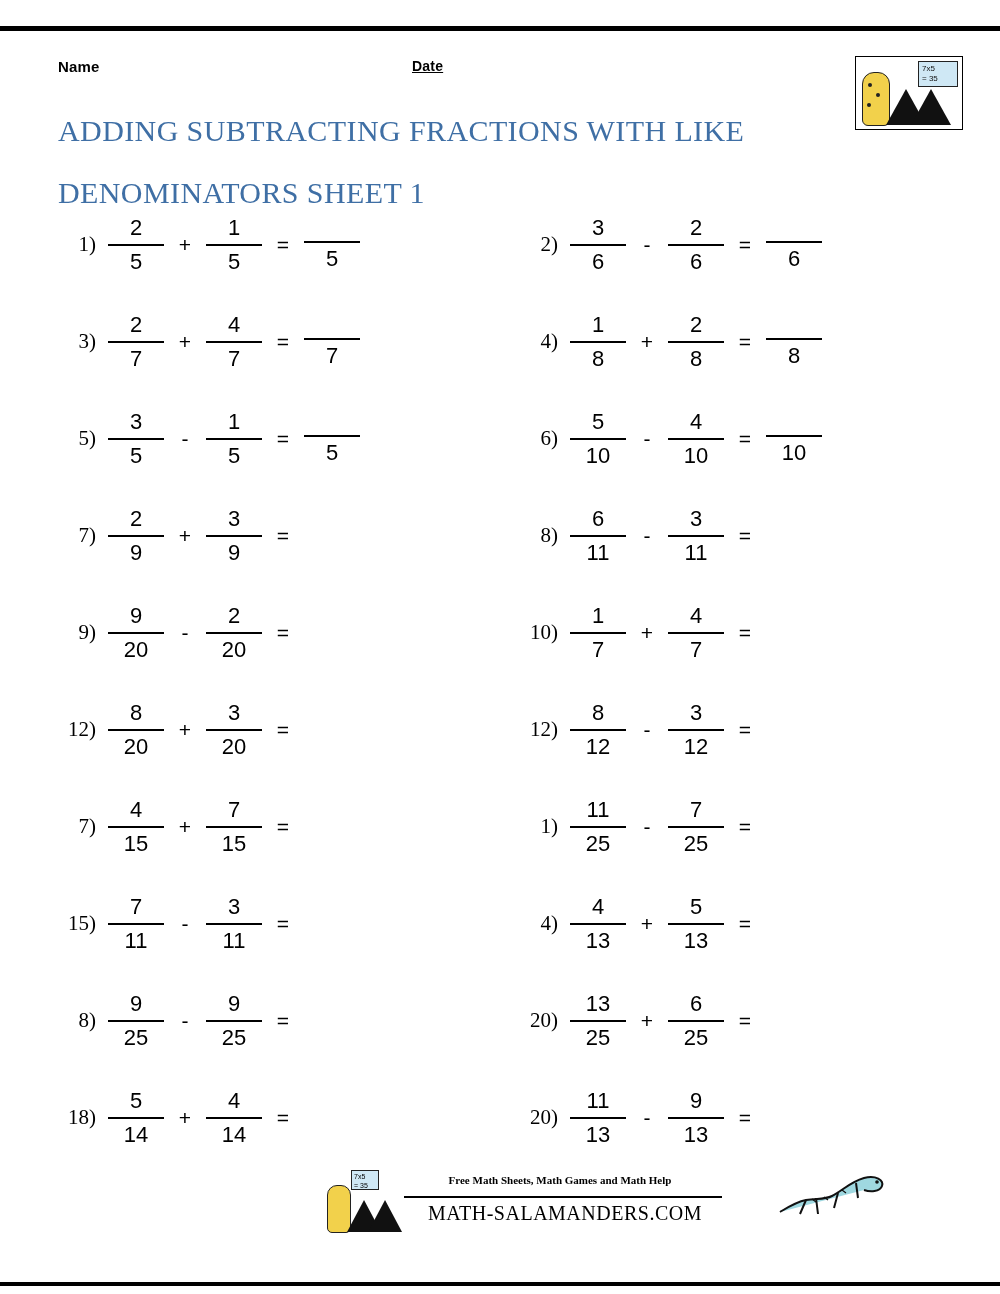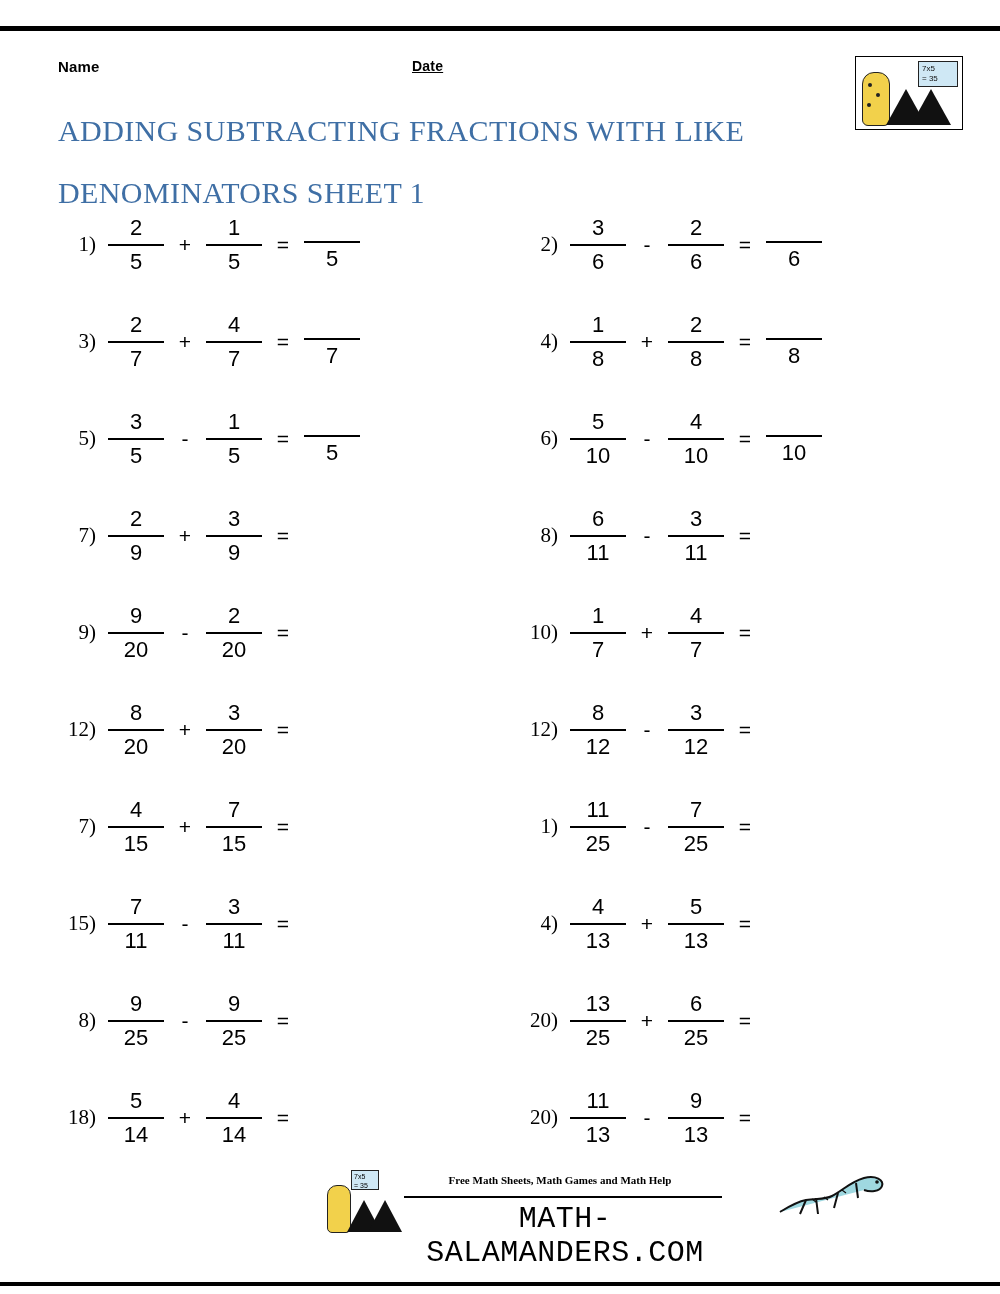--- a/index.html
+++ b/index.html
@@ -229,22 +229,22 @@
     width: 318px;
     height: 2px;
     background: #000;
   }
   .foot-url {
     position: absolute;
     left: 400px;
     top: 40px;
     width: 330px;
     text-align: center;
-    font-family: Liberation Mono, monospace;
-    font-size: 30px;
+    font-family: Liberation Serif, serif;
+    font-size: 20px;
     letter-spacing: .5px;
   }
   .foot-logo {
     position: absolute;
     left: 325px;
     top: 8px;
     width: 80px;
     height: 64px;
   }
   .foot-logo .m1, .foot-logo .m2 {

